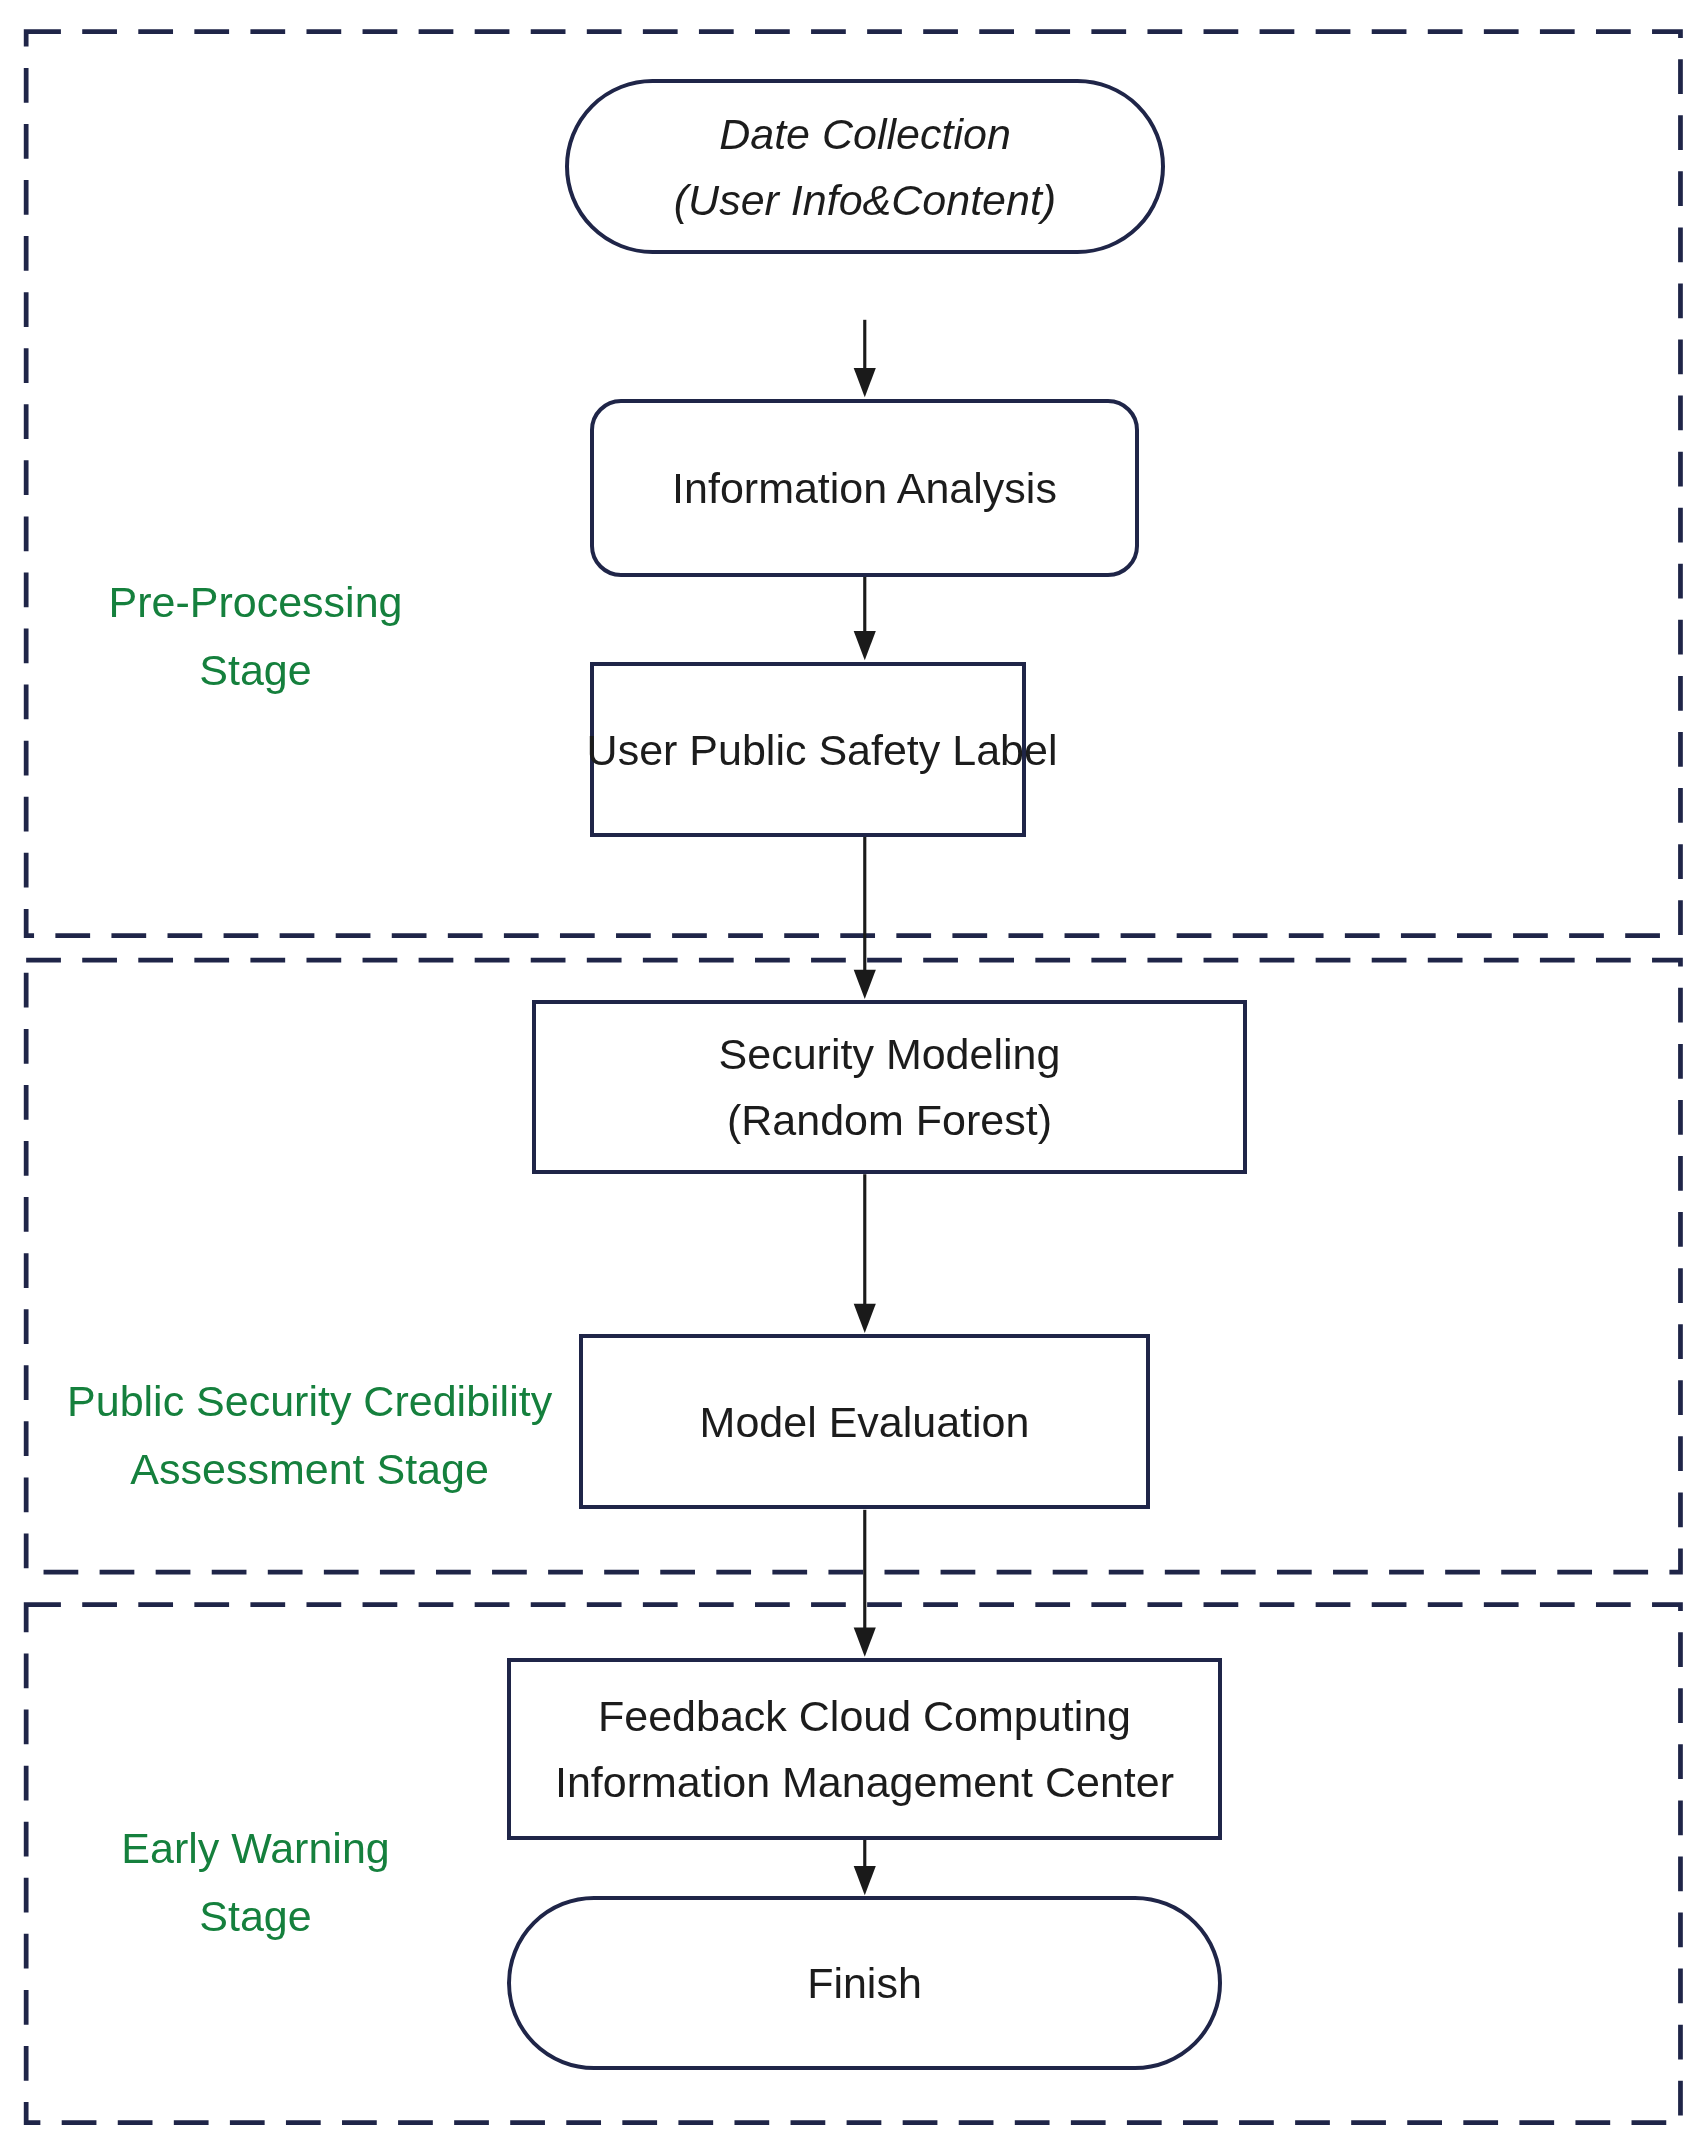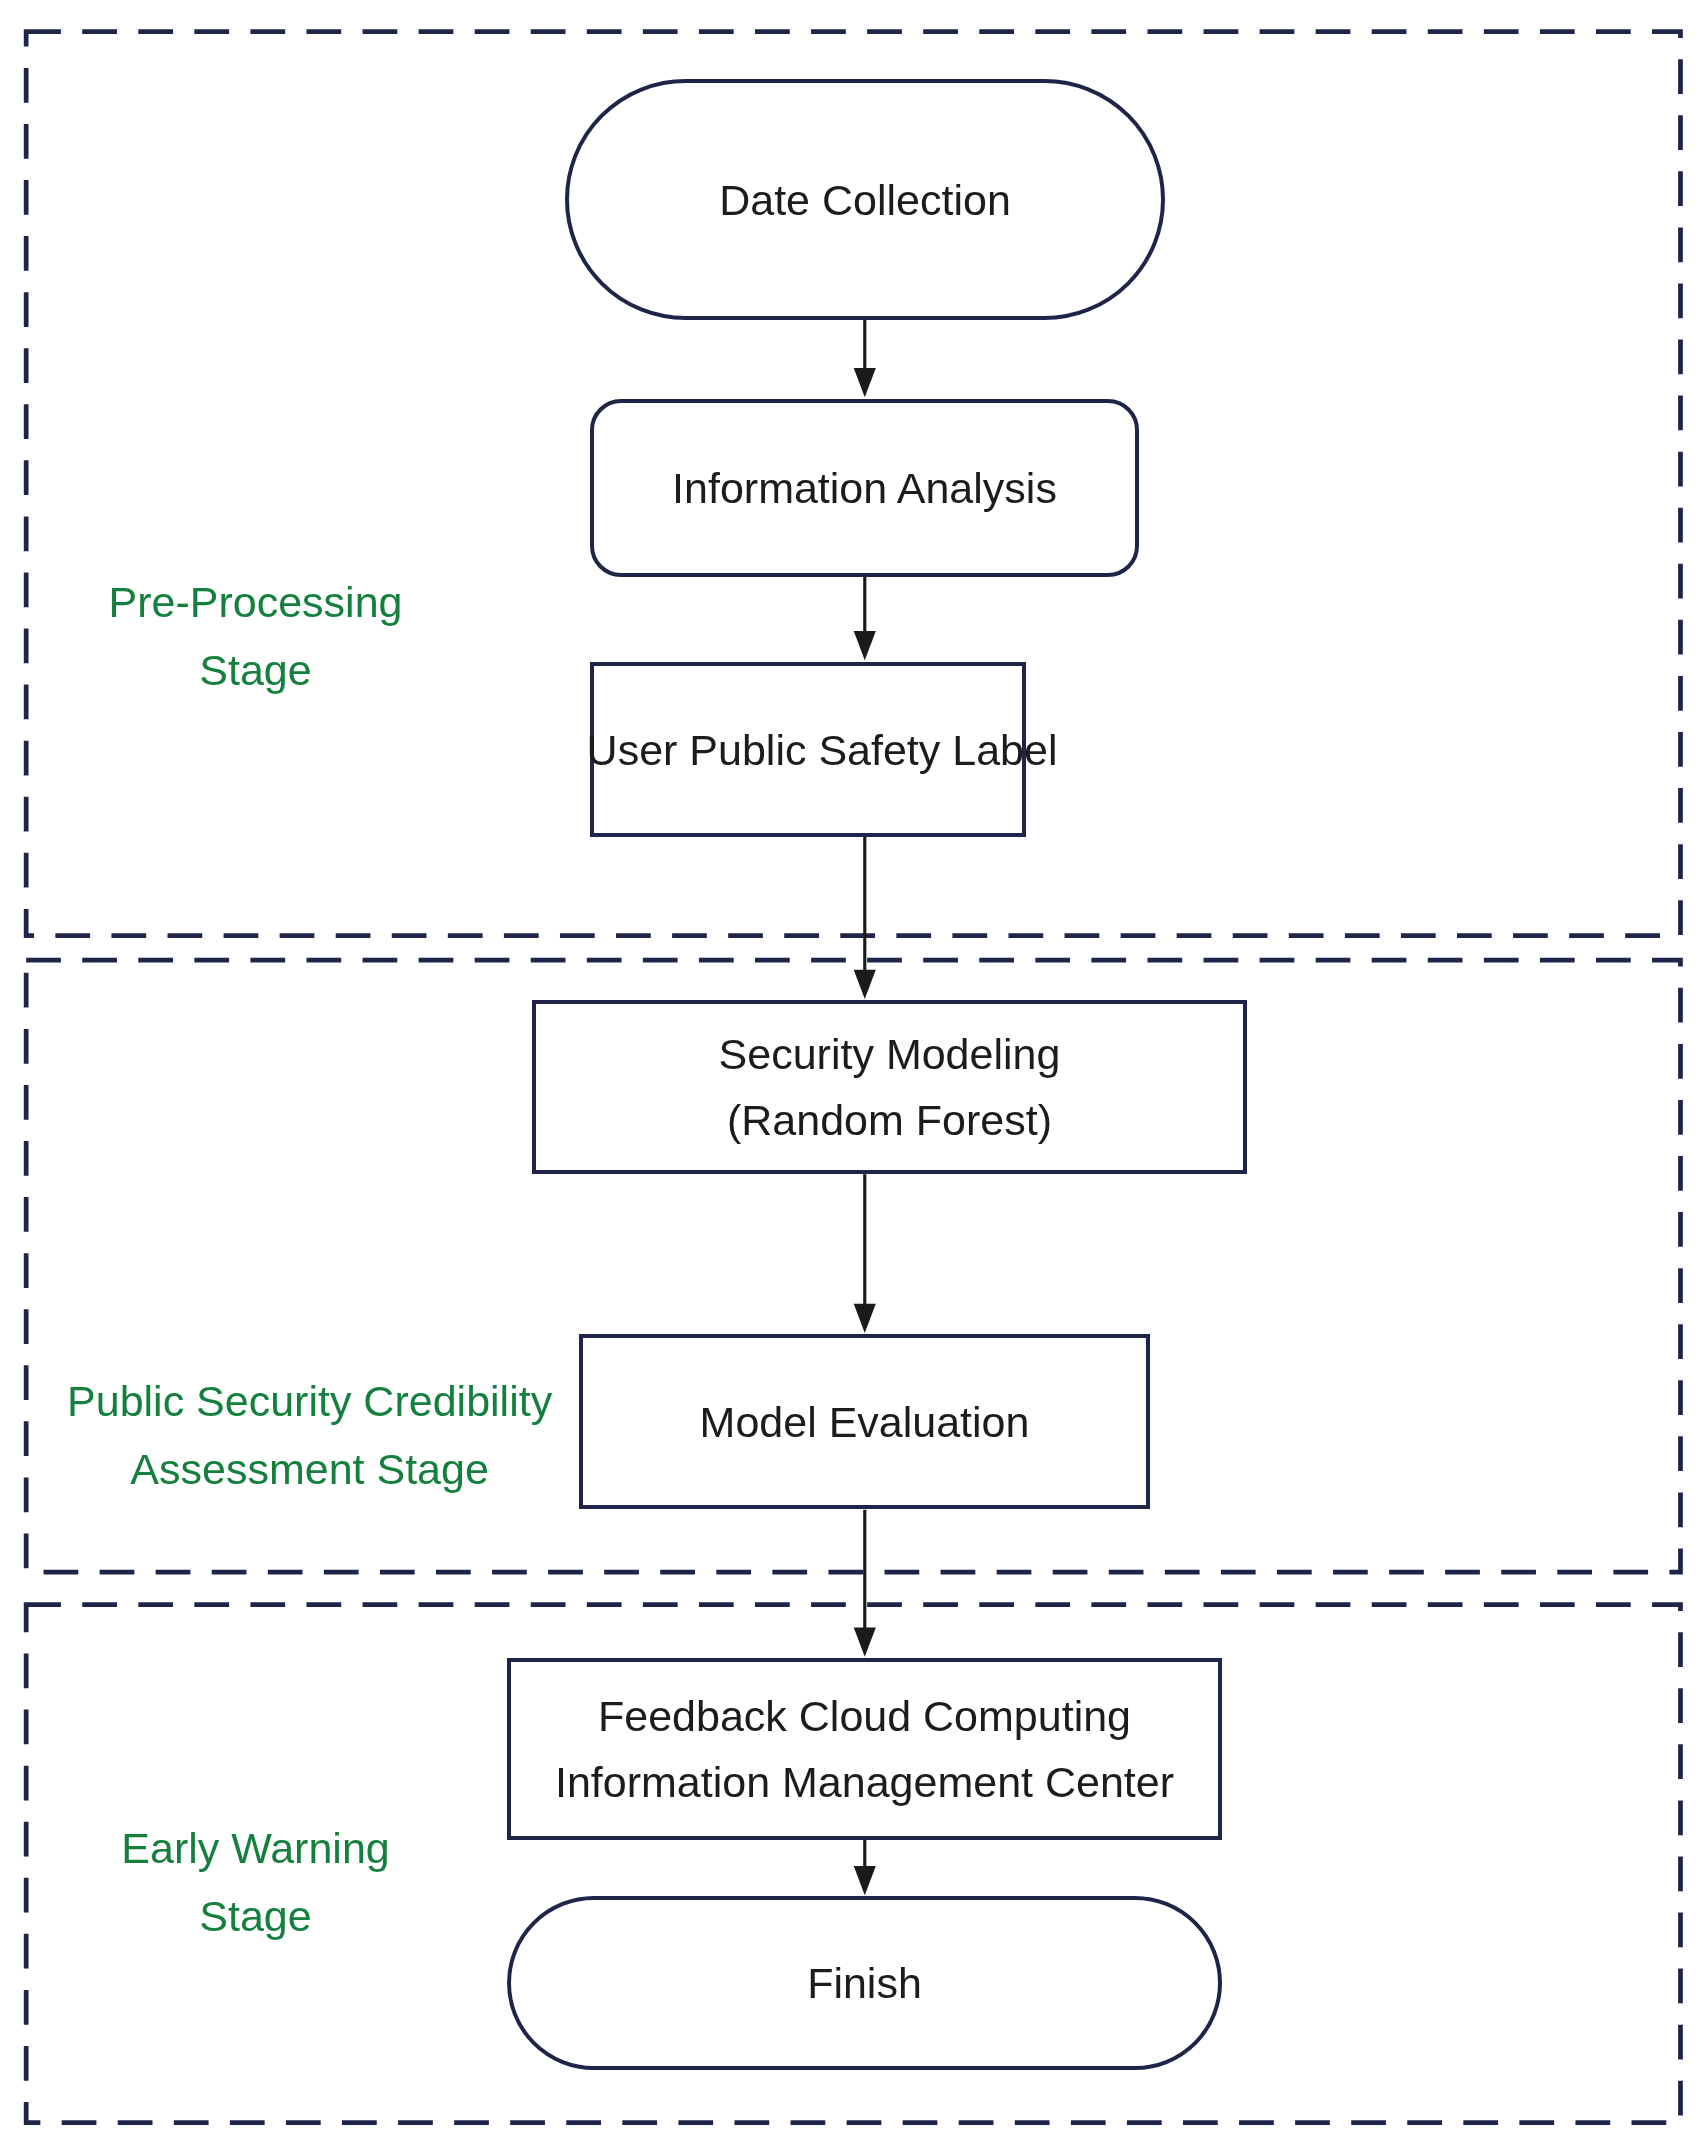--- a/index.html
+++ b/index.html
@@ -86,22 +86,23 @@
   </div>
   <div class="stage-label" style="left:1.6px; top:1367px; width:616px;">
     <div class="lline">Public Security Credibility</div>
     <div class="lline">Assessment Stage</div>
   </div>
   <div class="stage-label" style="left:58px; top:1814px; width:395px;">
     <div class="lline">Early Warning</div>
     <div class="lline">Stage</div>
   </div>
 
-  <div class="node stadium" style="left:565px; top:79px; width:600px; height:241px;">
+  <div class="node stadium" style="left:565px; top:79px; width:600px; height:175px;font-style:italic;">
     <div class="nline">Date Collection</div>
+    <div class="nline">(User Info&amp;Content)</div>
   </div>
 
   <div class="node" style="left:590px; top:399px; width:549px; height:178px;border-radius:31px;">
     <div class="nline">Information Analysis</div>
   </div>
 
   <div class="node" style="left:590px; top:662px; width:436px; height:175px;padding-left:28px;">
     <div class="nline">User Public Safety Label</div>
   </div>
 

